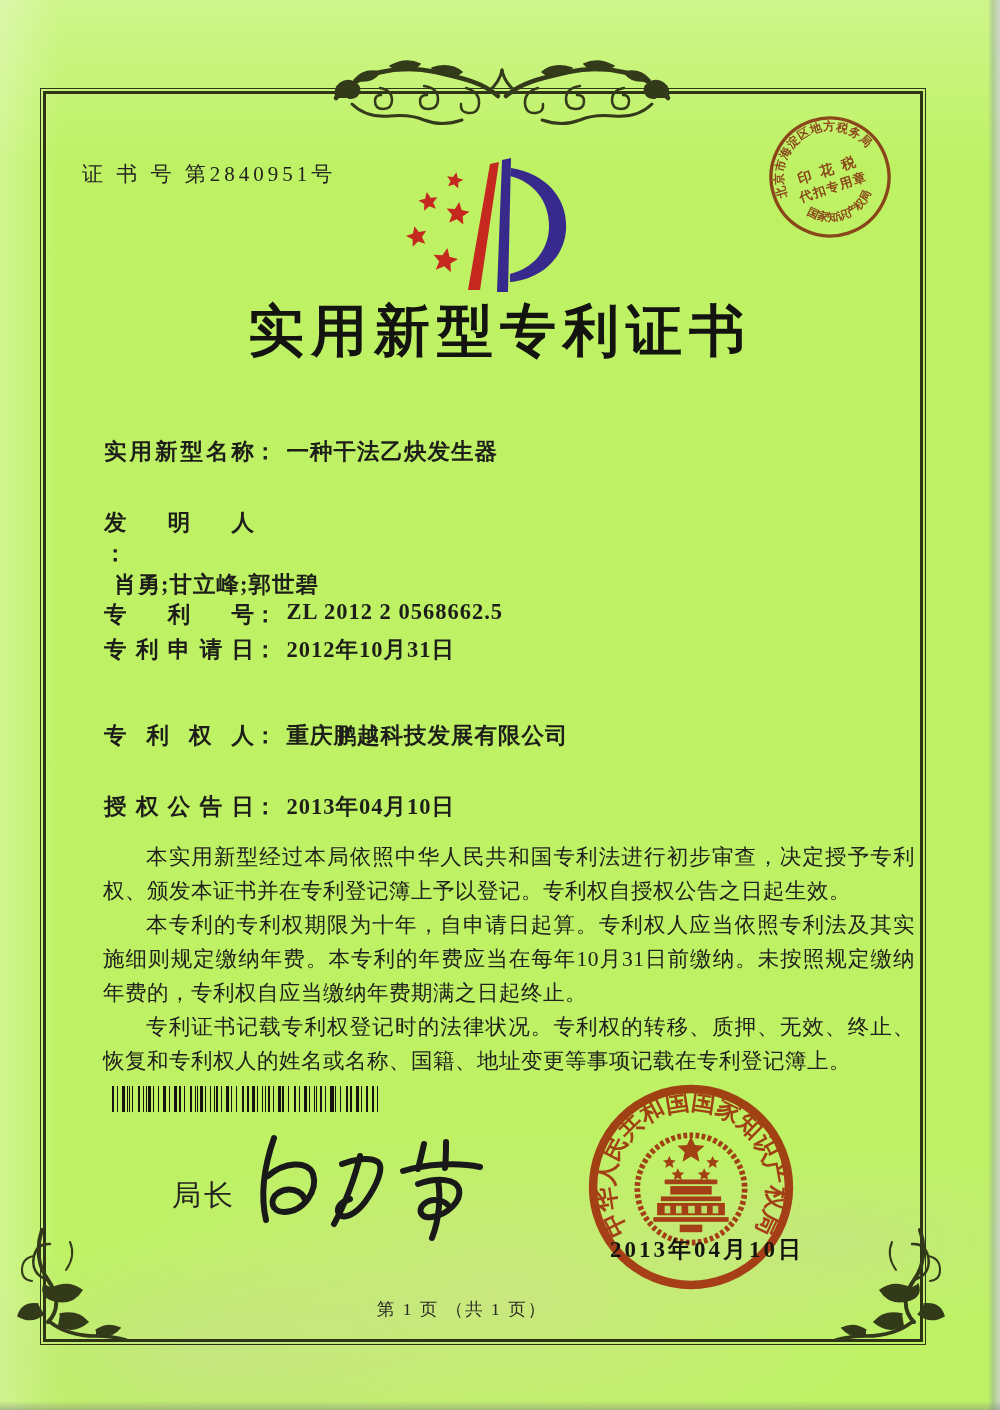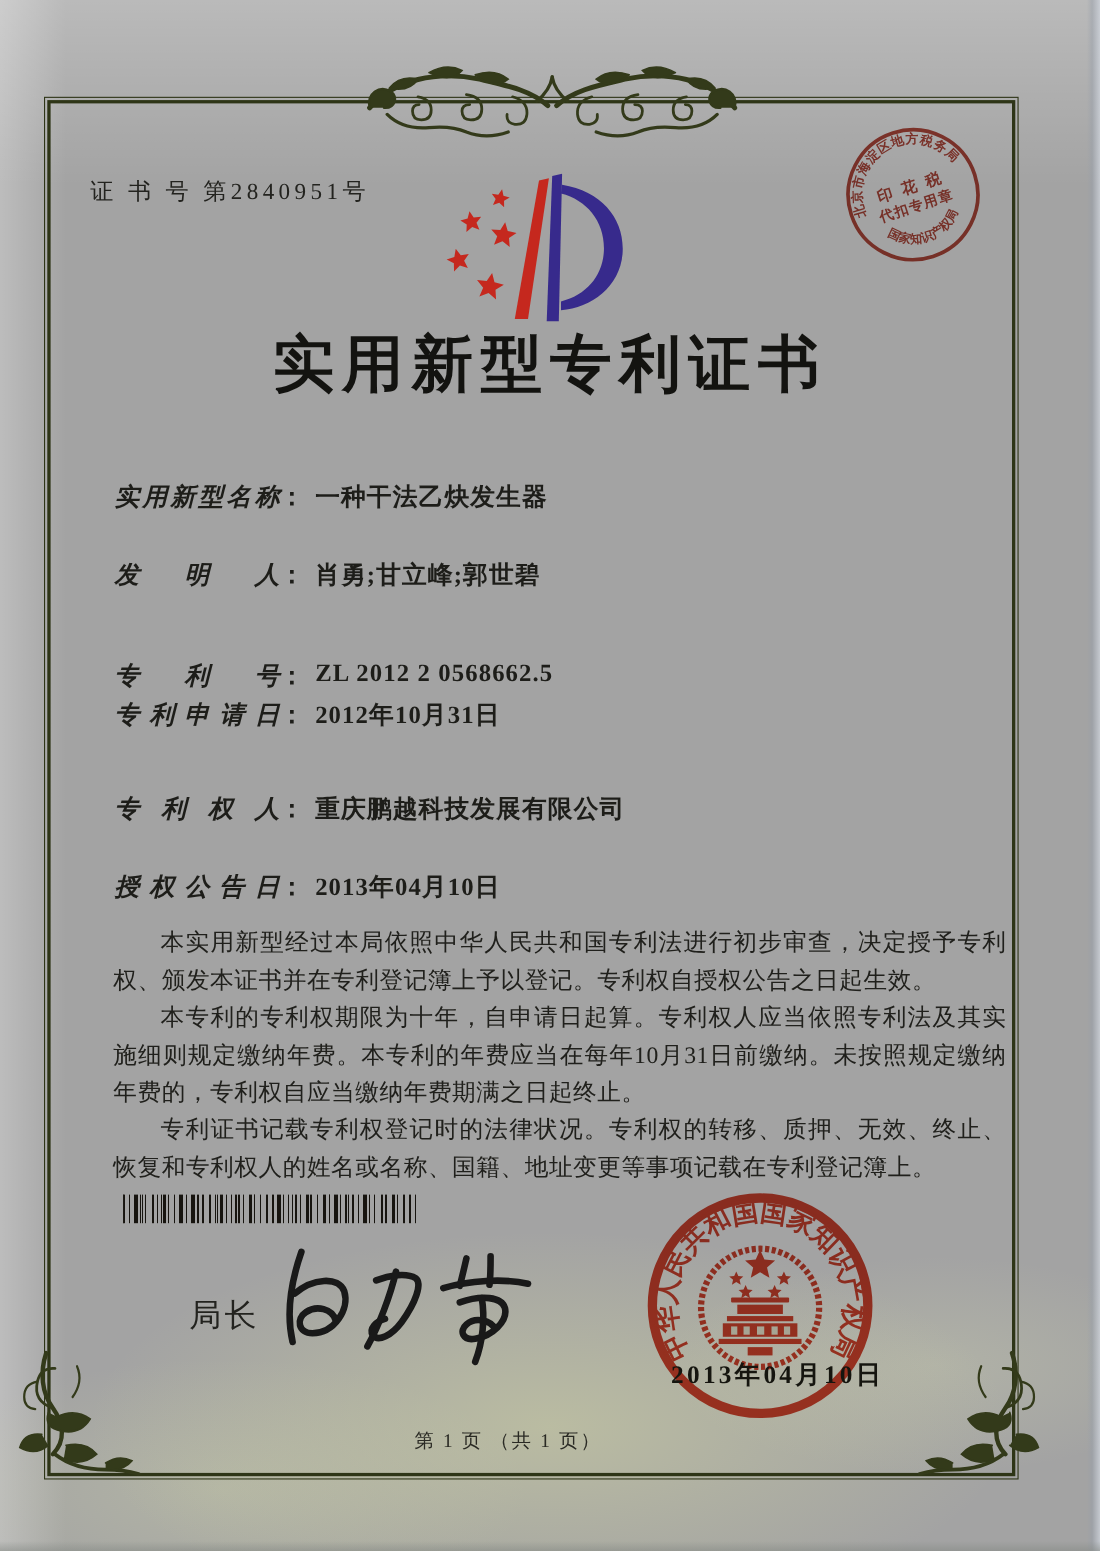--- a/index.html
+++ b/index.html
@@ -1,17 +1,17 @@
 <!DOCTYPE html>
 <html><head>
 <meta charset="utf-8">
 <style>
   html,body{margin:0;padding:0;}
   body{font-family:"Liberation Serif","DejaVu Serif",serif;background:#888;}
-  #page{position:relative;width:1000px;height:1410px;background:#a3a3a3;overflow:hidden;margin:0 auto;}
+  #page{position:relative;width:1000px;height:1410px;background:#bef264;overflow:hidden;margin:0 auto;}
   
   #texture{position:absolute;inset:0;pointer-events:none;z-index:1;
     background:
       radial-gradient(60% 18% at 50% 92%, rgba(214,218,160,.45), rgba(214,218,160,0) 70%),
       radial-gradient(40% 12% at 20% 96%, rgba(205,210,168,.35), rgba(205,210,168,0) 70%),
       radial-gradient(35% 10% at 85% 88%, rgba(208,212,175,.30), rgba(208,212,175,0) 70%),
       linear-gradient(180deg, rgba(255,255,255,.25), rgba(255,255,255,0) 12%),
       linear-gradient(90deg, rgba(255,255,255,.28), rgba(255,255,255,0) 6%);}
   #edge-right{position:absolute;top:0;right:0;width:12px;height:100%;z-index:3;
     background:linear-gradient(90deg, rgba(0,0,0,0) 0, rgba(150,158,170,.45) 40%, rgba(205,210,218,.8) 100%);}
@@ -24,21 +24,21 @@
 
   .abs{position:absolute;}
   .z5{z-index:5;}
 
   #cert-no{left:82px;top:160px;font-size:21px;letter-spacing:4px;color:#23231f;}
 
   #title{left:0;top:294px;width:1000px;text-align:center;font-size:56px;font-weight:700;
     letter-spacing:7px;color:#131310;}
 
   .field-row{left:104px;width:812px;font-size:22.5px;color:#1d1d19;font-weight:600;display:flex;}
-  .field-label{display:inline-block;width:150px;text-align:justify;text-align-last:justify;flex:none;font-style:italic;}
+  .field-label{display:inline-block;width:150px;text-align:justify;text-align-last:justify;flex:none;}
   .field-colon{flex:none;}
   .field-value{margin-left:10px;flex:none;white-space:nowrap;letter-spacing:1px;}
 
   #body-text{left:103px;top:840px;width:812px;font-size:21.5px;line-height:34px;color:#20201c;
     letter-spacing:.5px;text-align:justify;}
   #body-text p{margin:0;text-indent:2em;}
 
   #barcode{left:112px;top:1086px;width:268px;height:26px;
     background:
       repeating-linear-gradient(90deg,#17140f 0 2px,rgba(0,0,0,0) 2px 5px,#17140f 5px 6px,rgba(0,0,0,0) 6px 10px,#17140f 10px 13px,rgba(0,0,0,0) 13px 15px,#17140f 15px 16px,rgba(0,0,0,0) 16px 20px,#17140f 20px 21px,rgba(0,0,0,0) 21px 26px),
@@ -163,21 +163,21 @@
 
   <div id="title" class="abs z5">实用新型专利证书</div>
 
   <div id="fields">
 
   <div class="field-row abs z5" style="display: flex; top: 436px;">
       <span class="field-label">实用新型名称</span>
         <span class="field-colon">：</span>
         <span class="field-value">一种干法乙炔发生器</span>
     </div>
-      <div class="field-row abs z5" style="display: flex; top: 507px;">
+      <div class="field-row abs z5" style="display: flex; top: 507px; flex-direction: column;">
       <span class="field-label">发明人</span>
         <span class="field-colon">：</span>
         <span class="field-value">肖勇;甘立峰;郭世碧</span>
     </div>
       <div class="field-row abs z5" style="display: flex; top: 564px; margin-top: 35px;">
       <span class="field-label">专利号</span>
         <span class="field-colon">：</span>
         <span class="field-value">ZL 2012 2 0568662.5</span>
     </div>
       <div class="field-row abs z5" style="display: flex; top: 634px;">

